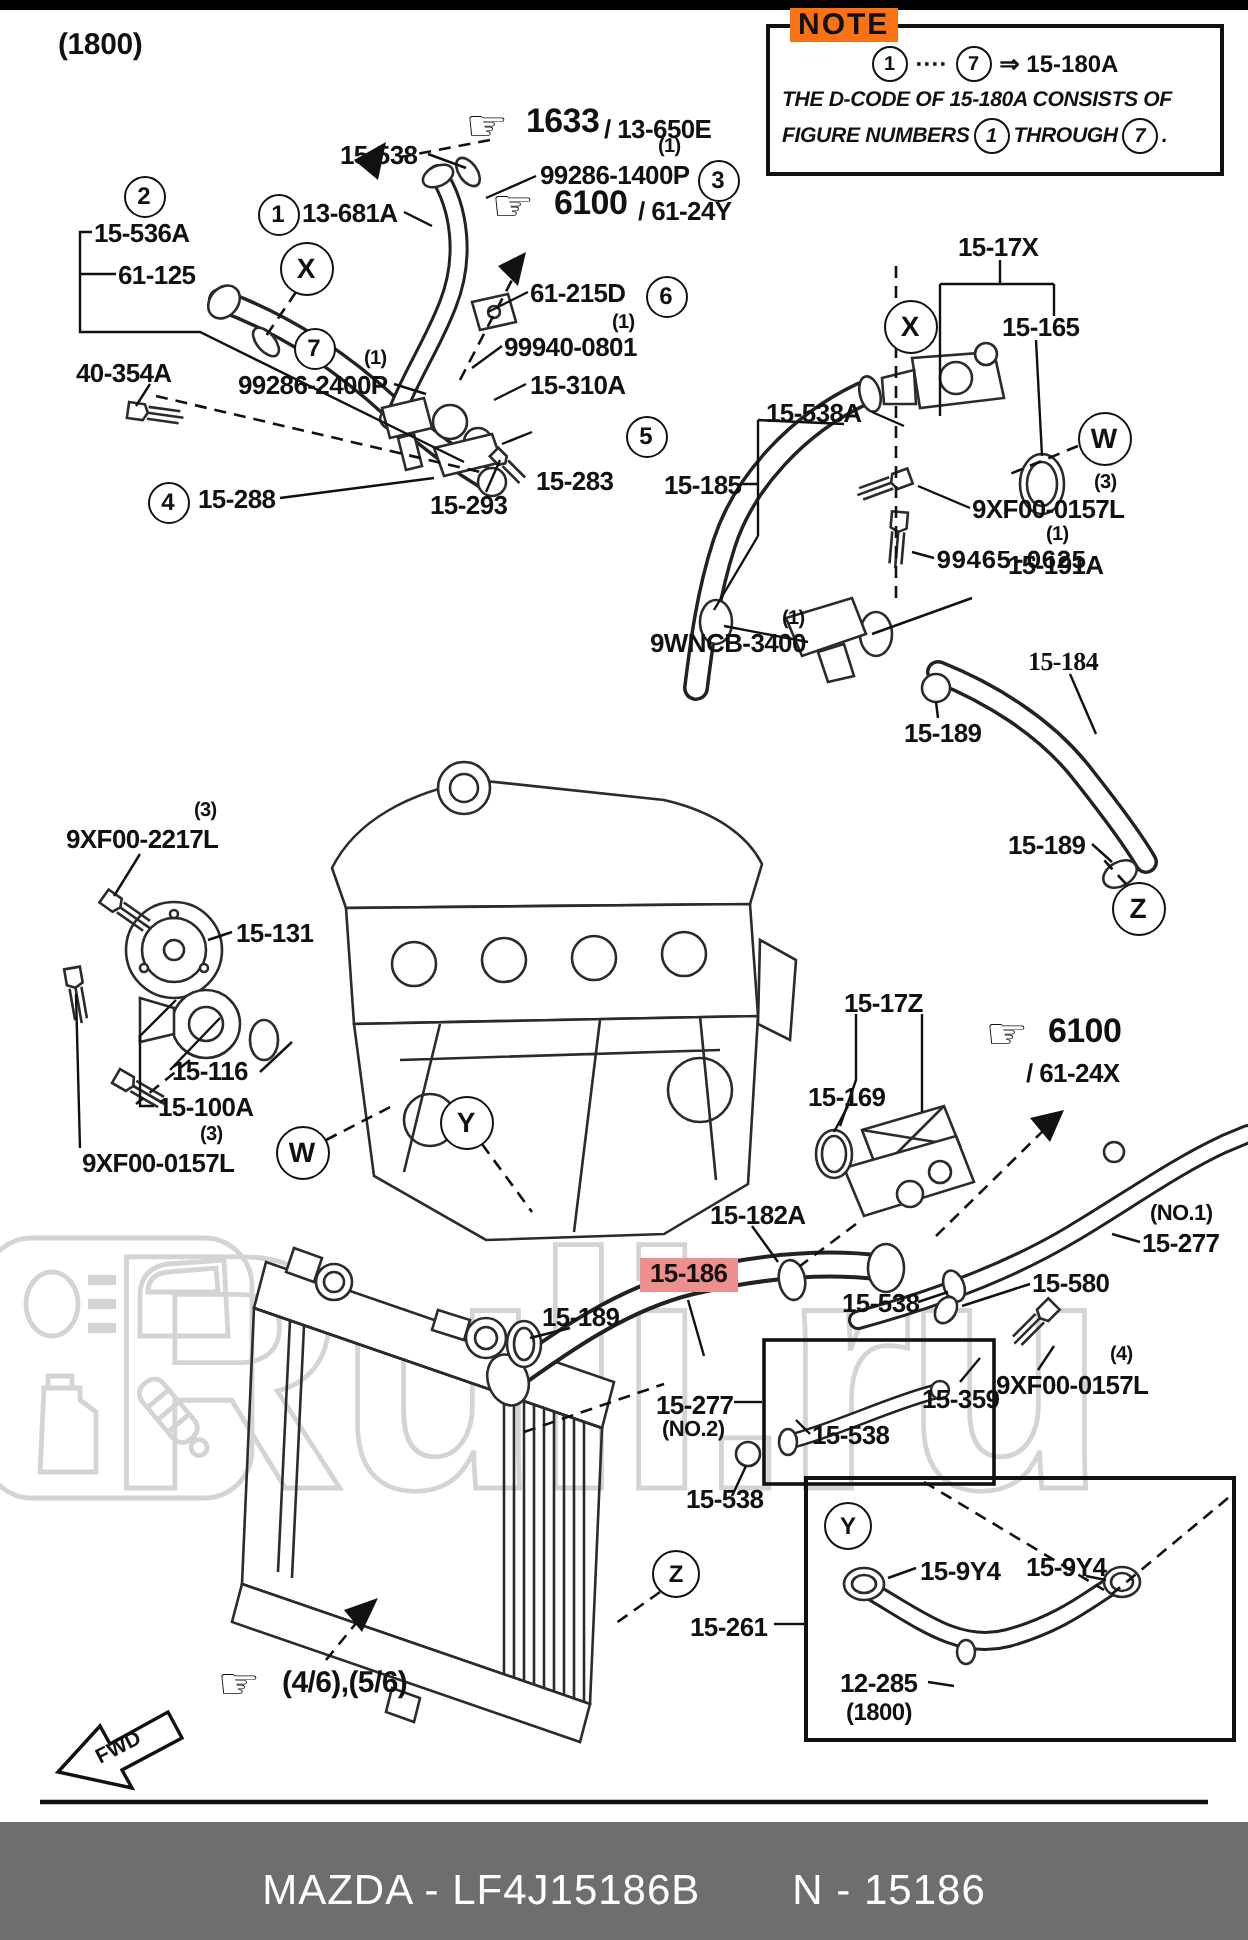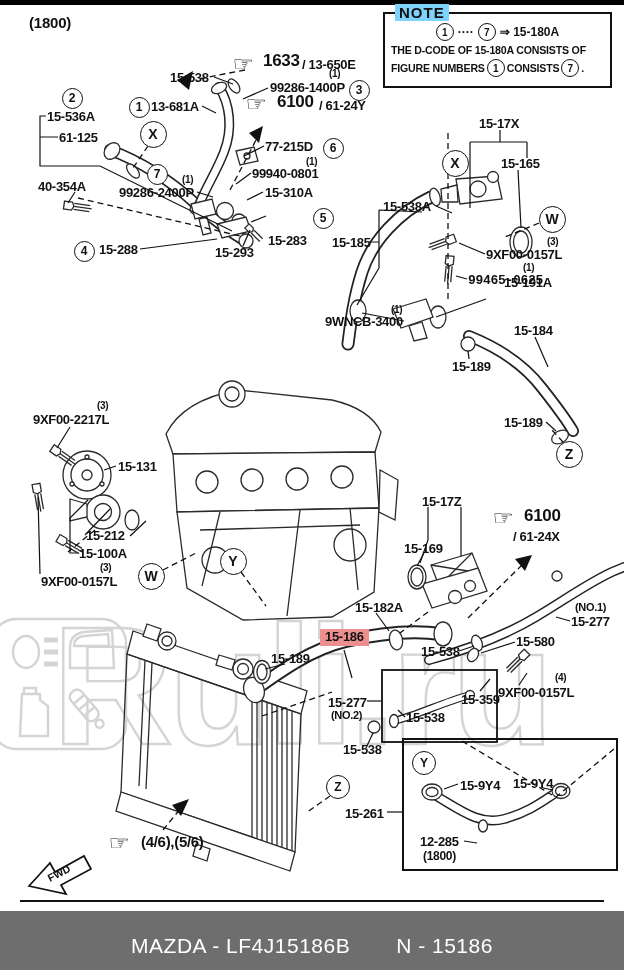--- a/index.html
+++ b/index.html
@@ -9,26 +9,26 @@
   .hdr{position:absolute;left:29px;top:14px;line-height:18px;font-size:15px;font-weight:700;
        letter-spacing:-0.2px;white-space:nowrap;}
   .lbl{position:absolute;font-size:13px;font-weight:700;white-space:nowrap;letter-spacing:-0.3px;
        line-height:1.05;}
   .lbl.hl{background:#ee8f8f;padding:1px 5px 2px 5px;}
   .badge{position:absolute;border:1.8px solid #111;border-radius:50%;background:#fff;
          display:flex;align-items:center;justify-content:center;font-weight:700;box-sizing:border-box;}
   .hand{position:absolute;font-size:21px;line-height:1;color:#111;transform:scaleX(1.15);}
   .notebox{position:absolute;left:383px;top:12px;width:229px;height:76px;border:2px solid #111;
            box-sizing:border-box;background:#fff;}
-  .notetitle{position:absolute;left:10px;top:-10px;background:#7dd3fc;padding:0 4px;font-size:15px;
+  .notetitle{position:absolute;left:10px;top:-10px;background:#f97316;padding:0 4px;font-size:15px;
              font-weight:700;letter-spacing:1px;}
   .noteline1{display:flex;align-items:center;justify-content:center;gap:4px;margin-top:9px;
              font-size:12px;font-weight:700;}
   .noteline{margin:3px 6px 0 6px;font-size:10.6px;font-weight:700;letter-spacing:-0.2px;
-            display:flex;align-items:center;gap:2px;white-space:nowrap;}
+            display:flex;align-items:center;gap:2px;white-space:nowrap;font-style:italic;}
   .ncirc{display:inline-flex;width:16px;height:16px;border:1.4px solid #111;border-radius:50%;
          align-items:center;justify-content:center;font-size:10px;font-weight:700;flex:0 0 auto;}
   .footer{position:absolute;left:0;top:911px;width:624px;height:69px;background:#6e6e6e;
           display:flex;align-items:center;justify-content:center;gap:46px;color:#fff;
           font-size:21px;letter-spacing:0.5px;font-weight:500;}
   svg{position:absolute;left:0;top:0;}
   svg text{font-family:"Liberation Sans",sans-serif;}
   .ln{stroke:#111;stroke-width:1.2;fill:none;}
   .dash{stroke:#111;stroke-width:1.3;fill:none;stroke-dasharray:6 4;}
   .art{stroke:#2b2b2b;stroke-width:1.3;fill:#fff;}
@@ -302,48 +302,48 @@
       <div class="lbl" style="left: 170px; top: 71px;">15-538</div>
       <div class="lbl" style="left: 263px; top: 52px; font-size: 17px;">1633</div>
       <div class="lbl" style="left: 302px; top: 58px;">/ 13-650E</div>
       <div class="lbl" style="left: 329px; top: 69px; font-size: 10px;">(1)</div>
       <div class="lbl" style="left: 270px; top: 81px;">99286-1400P</div>
       <div class="lbl" style="left: 277px; top: 93px; font-size: 17px;">6100</div>
       <div class="lbl" style="left: 319px; top: 99px;">/ 61-24Y</div>
       <div class="lbl" style="left: 151px; top: 100px;">13-681A</div>
       <div class="lbl" style="left: 47px; top: 110px;">15-536A</div>
       <div class="lbl" style="left: 59px; top: 131px;">61-125</div>
-      <div class="lbl" style="left: 265px; top: 140px;">77-215D</div>
+      <div class="lbl" style="left: 265px; top: 140px;">61-215D</div>
       <div class="lbl" style="left: 306px; top: 157px; font-size: 10px;">(1)</div>
       <div class="lbl" style="left: 252px; top: 167px;">99940-0801</div>
       <div class="lbl" style="left: 38px; top: 180px;">40-354A</div>
       <div class="lbl" style="left: 182px; top: 175px; font-size: 10px;">(1)</div>
       <div class="lbl" style="left: 119px; top: 186px;">99286-2400P</div>
       <div class="lbl" style="left: 265px; top: 186px;">15-310A</div>
       <div class="lbl" style="left: 268px; top: 210px; margin-top: 24px;">15-283</div>
       <div class="lbl" style="left: 383px; top: 200px;">15-538A</div>
       <div class="lbl" style="left: 332px; top: 236px;">15-185</div>
       <div class="lbl" style="left: 99px; top: 243px;">15-288</div>
       <div class="lbl" style="left: 215px; top: 246px;">15-293</div>
       <div class="lbl" style="left: 479px; top: 117px;">15-17X</div>
       <div class="lbl" style="left: 501px; top: 157px;">15-165</div>
       <div class="lbl" style="left: 547px; top: 237px; font-size: 10px;">(3)</div>
       <div class="lbl" style="left: 486px; top: 248px;">9XF00-0157L</div>
       <div class="lbl" style="left: 523px; top: 263px; font-size: 10px;">(1)</div>
       <div class="lbl" style="left: 468px; top: 274px; font-family: Liberation Mono, monospace;">99465-0625</div>
       <div class="lbl" style="left: 487px; top: 276px; margin-left: 17px;">15-191A</div>
       <div class="lbl" style="left: 391px; top: 305px; font-size: 10px;">(1)</div>
       <div class="lbl" style="left: 325px; top: 315px;">9WNCB-3400</div>
-      <div class="lbl" style="left: 514px; top: 324px;">15-184</div>
+      <div class="lbl" style="left: 514px; top: 324px; font-family: Liberation Serif, serif;">15-184</div>
       <div class="lbl" style="left: 452px; top: 360px;">15-189</div>
       <div class="lbl" style="left: 504px; top: 416px;">15-189</div>
       <div class="lbl" style="left: 97px; top: 401px; font-size: 10px;">(3)</div>
       <div class="lbl" style="left: 33px; top: 413px; text-align: center;">9XF00-2217L</div>
       <div class="lbl" style="left: 118px; top: 460px;">15-131</div>
-      <div class="lbl" style="left: 86px; top: 529px;">15-212</div>
+      <div class="lbl" style="left: 86px; top: 529px;">15-116</div>
       <div class="lbl" style="left: 79px; top: 547px;">15-100A</div>
       <div class="lbl" style="left: 100px; top: 563px; font-size: 10px;">(3)</div>
       <div class="lbl" style="left: 41px; top: 575px;">9XF00-0157L</div>
       <div class="lbl" style="left: 422px; top: 495px;">15-17Z</div>
       <div class="lbl" style="left: 404px; top: 542px;">15-169</div>
       <div class="lbl" style="left: 524px; top: 507px; font-size: 17px;">6100</div>
       <div class="lbl" style="left: 513px; top: 530px;">/ 61-24X</div>
       <div class="lbl" style="left: 355px; top: 601px;">15-182A</div>
       <div class="lbl" style="left: 575px; top: 602px; font-size: 11px;">(NO.1)</div>
       <div class="lbl" style="left: 571px; top: 615px;">15-277</div>
@@ -390,21 +390,21 @@
     <div class="noteline1">
       <span class="ncirc">1</span>
       <span>····</span>
       <span class="ncirc">7</span>
       <span>⇒  15-180A</span>
     </div>
     <div class="noteline">THE D-CODE OF 15-180A CONSISTS OF</div>
     <div class="noteline">
       <span>FIGURE NUMBERS</span>
       <span class="ncirc">1</span>
-      <span>CONSISTS</span>
+      <span>THROUGH</span>
       <span class="ncirc">7</span>
       <span>.</span>
     </div>
   </div>
 
   <div class="footer">
     <span>MAZDA - LF4J15186B</span>
     <span>N - 15186</span>
   </div>
 

